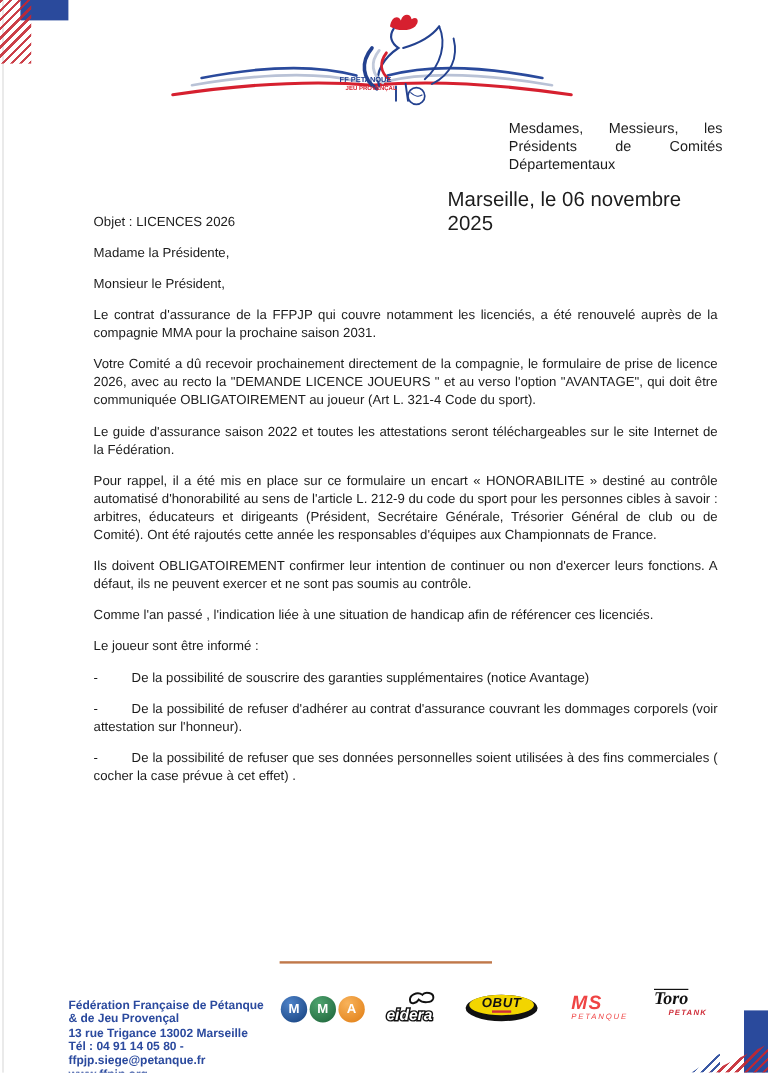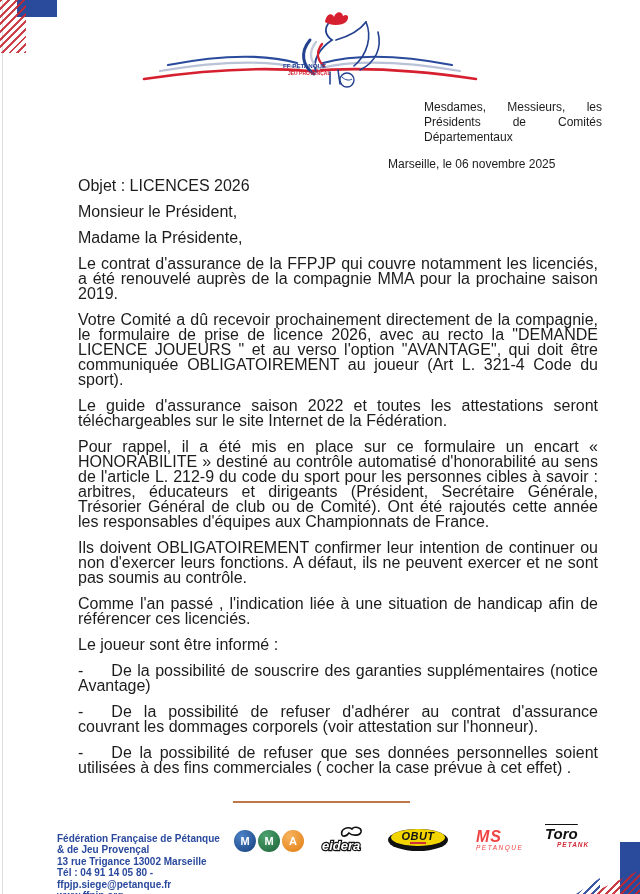--- a/index.html
+++ b/index.html
@@ -20,25 +20,25 @@
   .stripe-br-navy{position:absolute;left:576px;top:878px;width:24px;height:16px;
     clip-path:polygon(0 100%,100% 0,100% 100%);
     background:repeating-linear-gradient(135deg,rgba(42,74,156,0.92) 0 2px,rgba(255,255,255,0) 2px 5.4px);}
 
   
   .logo{position:absolute;left:140px;top:10px;width:340px;height:85px;}
 
   
   .recipient{position:absolute;left:388px;top:100px;width:178px;
     font-size:12px;line-height:15px;text-align:justify;margin-left:36px;}
-  .dateline{position:absolute;left:388px;top:157px;width:200px;font-size:12px;}
+  .dateline{position:absolute;left:373px;top:157px;width:200px;font-size:17px;}
 
   
   .letter{position:absolute;left:78px;top:178px;width:520px;
-    font-size:16px;line-height:15px;text-align:justify;}
+    font-size:11px;line-height:15px;text-align:justify;}
   .letter p{margin:0 0 11px 0;}
   .letter .bold{font-weight:normal;}
   .bullet-dash{display:inline-block;}
   .bullet-gap{display:inline-block;width:28px;}
 
   
   .sep-line{position:absolute;left:233px;top:801px;width:177px;height:2px;background:#c0784a;}
   .footer-address{position:absolute;left:57px;top:833px;width:200px;
     color:#2b4a9e;font-size:10px;line-height:11.4px;font-weight:bold;}
   .partners{position:absolute;left:230px;top:824px;width:360px;height:40px;}
@@ -52,21 +52,21 @@
   .obut{position:absolute;left:158px;top:5px;width:60px;height:22px;background:#111;border-radius:50%;
     display:flex;align-items:flex-start;justify-content:center;}
   .obut-inner{width:54px;height:17px;background:#f2d500;border-radius:50%;
     display:flex;flex-direction:column;align-items:center;justify-content:center;}
   .obut-inner span{font-weight:bold;font-style:italic;font-size:11px;color:#111;line-height:10px;letter-spacing:0.5px;}
   .obut-bar{width:16px;height:2px;background:#cf2e3a;margin-top:1px;}
   .ms{position:absolute;left:246px;top:6px;width:50px;color:#ef4444;}
   .ms .ms-top{font-size:16px;font-weight:bold;font-style:italic;line-height:14px;letter-spacing:1px;}
   .ms .ms-bottom{font-size:6.5px;font-style:italic;letter-spacing:1.5px;line-height:8px;}
   .toro{position:absolute;left:315px;top:2px;width:46px;}
-  .toro .toro-top{font-family:Liberation Sans, sans-serif;font-style:italic;font-weight:bold;
+  .toro .toro-top{font-family:Liberation Serif, serif;font-style:italic;font-weight:bold;
     font-size:15px;color:#111;line-height:15px;text-decoration:overline;}
   .toro .toro-bottom{font-size:6.5px;font-weight:bold;color:#cf2e3a;letter-spacing:1px;
     margin-left:12px;line-height:7px;font-style:italic;}
 </style>
 </head>
 <body>
 
 <div class="page-edge"></div>
 
 <div class="blue-tl"></div>
@@ -102,23 +102,23 @@
     <text x="143" y="58" font-size="6.2" font-weight="bold" fill="#23418f">FF PETANQUE</text>
     <text x="148" y="65" font-size="5" font-weight="bold" fill="#d6202f">JEU PROVENÇAL</text>
   </g>
 </svg>
 
 <div class="recipient">Mesdames, Messieurs, les Présidents de Comités Départementaux</div>
 <div class="dateline">Marseille, le 06 novembre 2025</div>
 
 <div class="letter">
   <p>Objet : LICENCES 2026</p>
+  <p>Madame la Présidente,</p>
   <p>Monsieur le Président,</p>
-  <p>Madame la Présidente,</p>
-  <p>Le contrat d'assurance de la FFPJP qui couvre notamment les licenciés, a été renouvelé auprès de la compagnie MMA pour la prochaine saison 2019.</p>
+  <p>Le contrat d'assurance de la FFPJP qui couvre notamment les licenciés, a été renouvelé auprès de la compagnie MMA pour la prochaine saison 2031.</p>
   <p>Votre Comité a dû recevoir prochainement directement de la compagnie, le formulaire de prise de licence 2026, avec au recto la "DEMANDE LICENCE JOUEURS " et au verso l'option "AVANTAGE", qui doit être communiquée OBLIGATOIREMENT au joueur (Art L. 321-4 Code du sport).</p>
   <p>Le guide d'assurance saison 2022 et toutes les attestations seront téléchargeables sur le site Internet de la Fédération.</p>
   <p>Pour rappel, il a été mis en place sur ce formulaire un encart « HONORABILITE » destiné au contrôle automatisé d'honorabilité au sens de l'article L. 212-9 du code du sport pour les personnes cibles à savoir : arbitres, éducateurs et dirigeants (Président, Secrétaire Générale, Trésorier Général de club ou de Comité). Ont été rajoutés cette année les responsables d'équipes aux Championnats de France.</p>
   <p class="bold">Ils doivent OBLIGATOIREMENT confirmer leur intention de continuer ou non d'exercer leurs fonctions. A défaut, ils ne peuvent exercer et ne sont pas soumis au contrôle.</p>
   <p>Comme l'an passé , l'indication liée à une situation de handicap afin de référencer ces licenciés.</p>
   <p>Le joueur sont être informé :</p>
   <p><span class="bullet-dash">-</span><span class="bullet-gap"></span><span>De la possibilité de souscrire des garanties supplémentaires (notice Avantage)</span></p>
   <p><span class="bullet-dash">-</span><span class="bullet-gap"></span><span>De la possibilité de refuser d'adhérer au contrat d'assurance couvrant les dommages corporels (voir attestation sur l'honneur).</span></p>
   <p><span class="bullet-dash">-</span><span class="bullet-gap"></span><span>De la possibilité de refuser que ses données personnelles soient utilisées à des fins commerciales ( cocher la case prévue à cet effet) .</span></p>
 </div>

